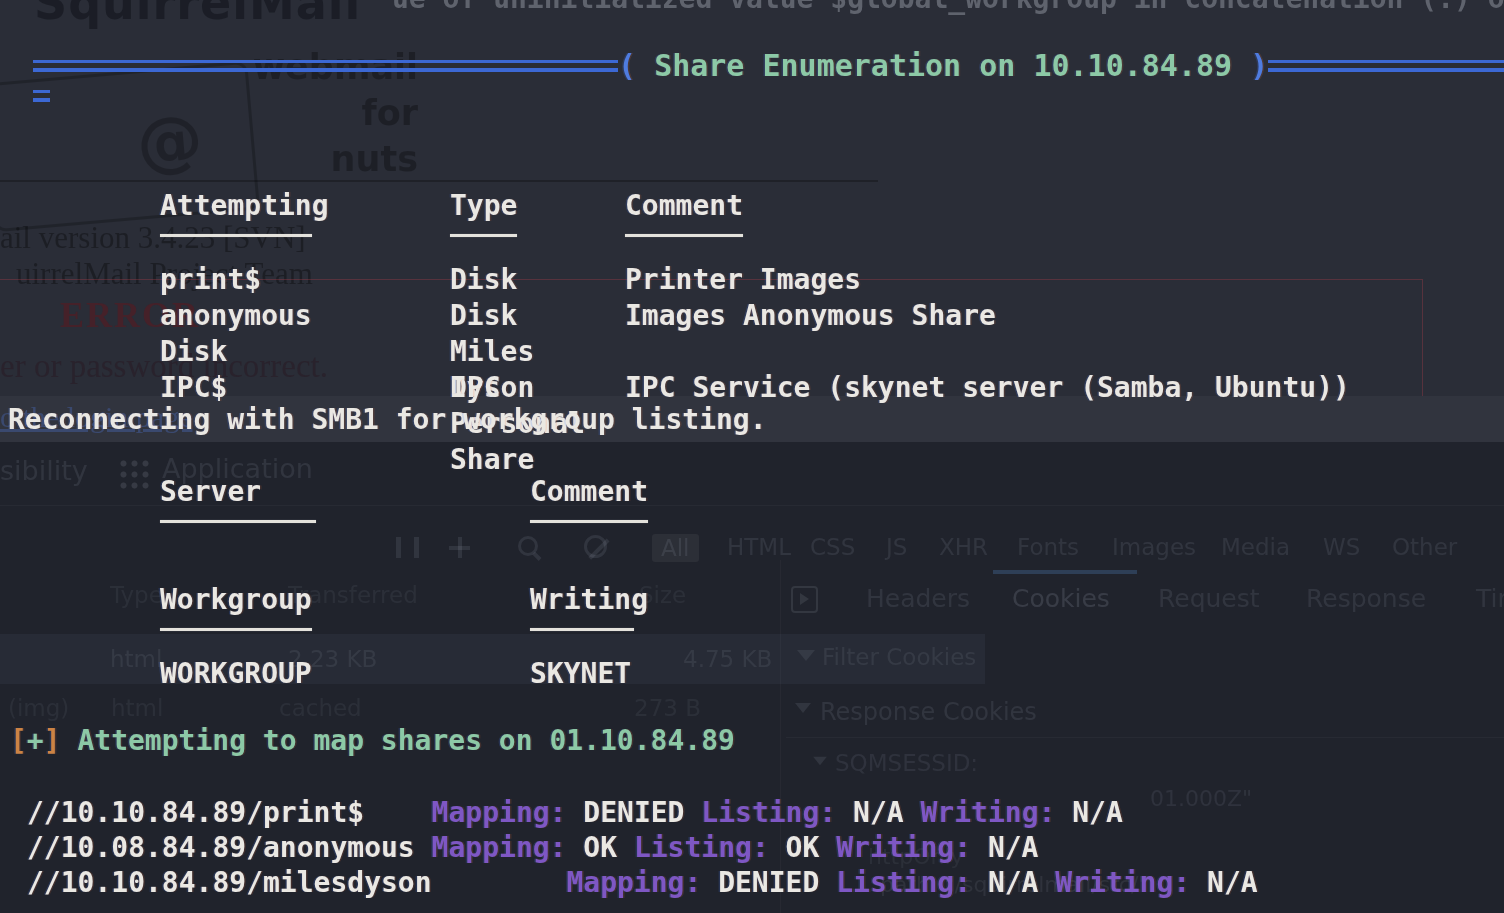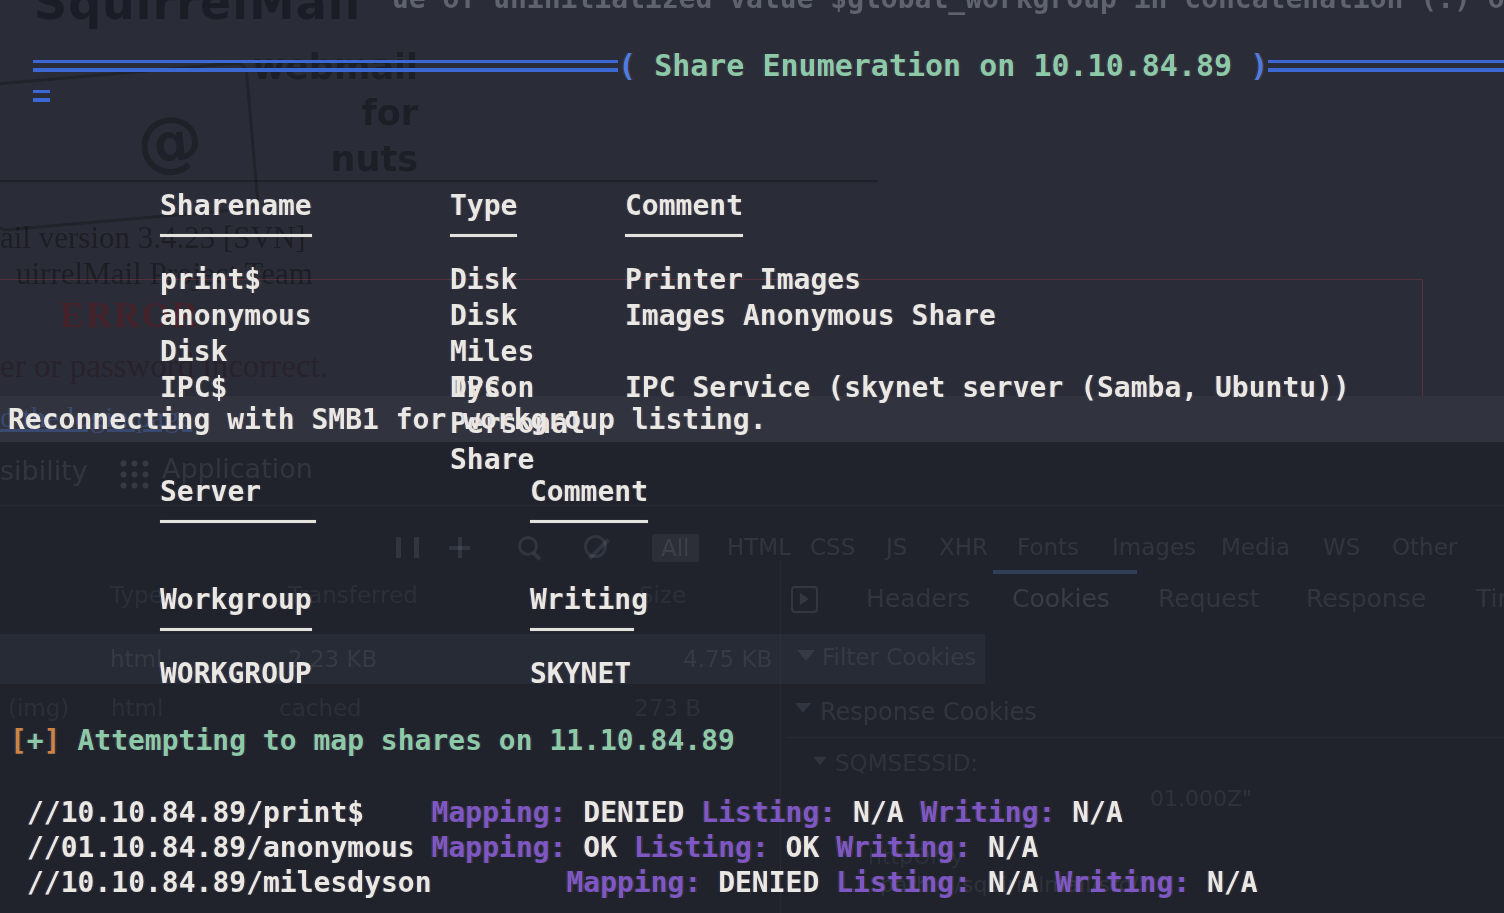--- a/index.html
+++ b/index.html
@@ -191,21 +191,21 @@
     <div class="sep sep-left"></div>
     <span class="term blue pre">( </span>
     <span class="term green pre">Share Enumeration on 10.10.84.89</span>
     <span class="term blue pre"> )</span>
     <div class="sep sep-right"></div>
   </div>
   <div class="sep eq2"></div>
 
   <div class="ttable share-table">
     <div class="t-row cols3 term">
-      <span>Sharename</span>
+      <span>Attempting</span>
       <span>Type</span>
       <span>Comment</span>
     </div>
     <div class="t-ul">
         <i class="u1"></i>
         <i class="u2"></i>
         <i class="u3"></i>
       </div>
     <div class="t-row cols3 term">
       <span>print$</span>
@@ -253,35 +253,35 @@
     <div class="t-row cols2 term">
       <span>WORKGROUP</span>
       <span>SKYNET</span>
     </div>
   </div>
 
   <div class="map-announce term">
     <span class="orange">[</span>
     <span class="green">+</span>
     <span class="orange">]</span>
-    <span class="green pre"> Attempting to map shares on 11.10.84.89</span>
+    <span class="green pre"> Attempting to map shares on 01.10.84.89</span>
   </div>
 
   <div class="map-row term" style="top:795px;text-align:center;">
     <span>//10.10.84.89/print$</span>
       <span>    </span>
       <span class="purple">Mapping: </span>
       <span>DENIED </span>
       <span class="purple">Listing: </span>
       <span>N/A </span>
       <span class="purple">Writing: </span>
       <span>N/A</span>
   </div>
   <div class="map-row term" style="top:830px;">
-    <span>//01.10.84.89/anonymous</span>
+    <span>//10.08.84.89/anonymous</span>
       <span> </span>
       <span class="purple">Mapping: </span>
       <span>OK </span>
       <span class="purple">Listing: </span>
       <span>OK </span>
       <span class="purple">Writing: </span>
       <span>N/A</span>
   </div>
   <div class="map-row term" style="top:865px;">
     <span>//10.10.84.89/milesdyson</span>

